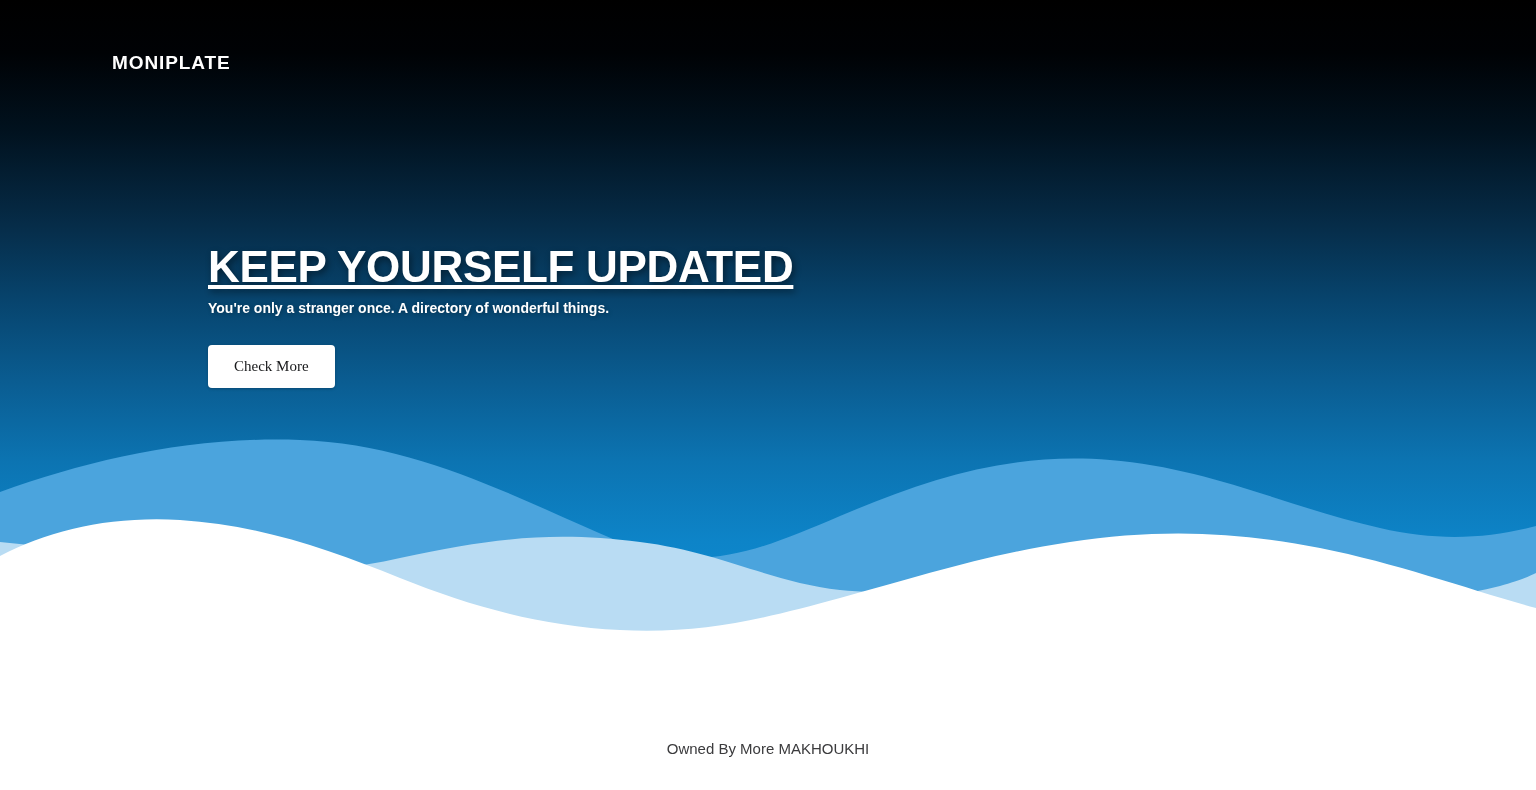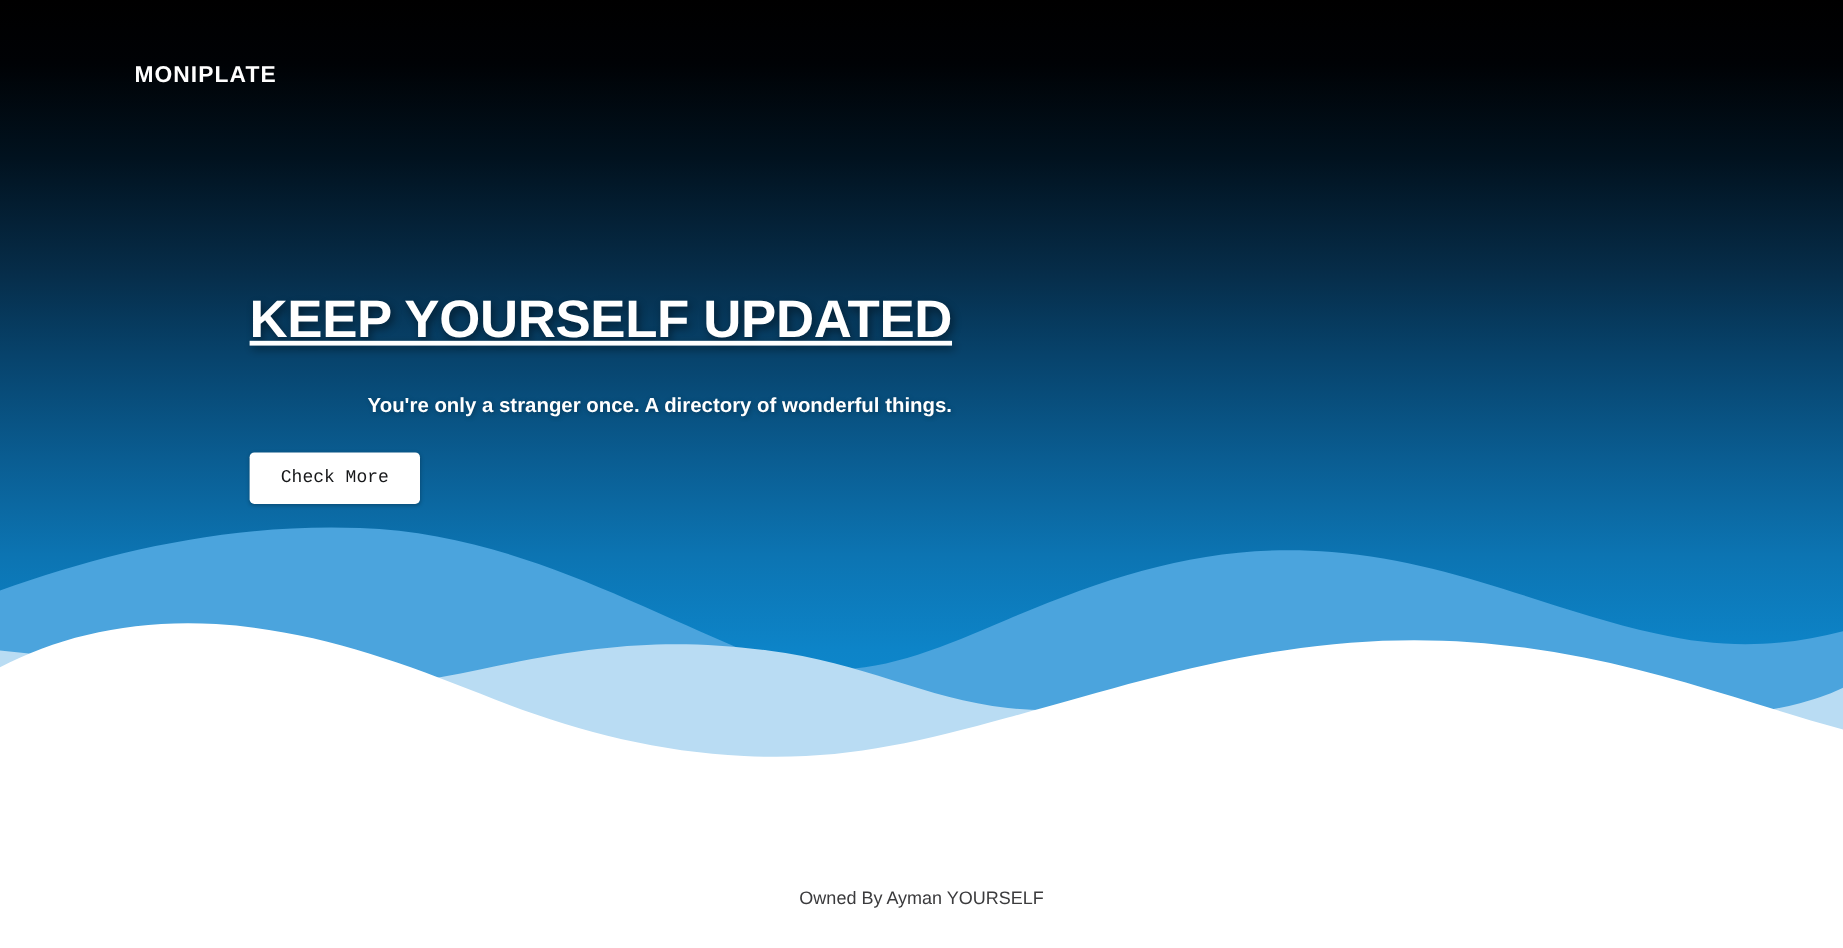--- a/index.html
+++ b/index.html
@@ -75,35 +75,34 @@
     font-size:44px;
     font-weight:bold;
     letter-spacing:-0.3px;
     line-height:1.08;
     text-transform:uppercase;
     text-shadow:2px 3px 7px rgba(0,0,0,0.45);
     white-space:nowrap;
     text-decoration:underline;
   }
   .hero-sub {
-    margin-top:36px;
+    margin-top:8px;
     color:#ffffff;
-    font-size:17px;
+    font-size:14px;
     font-weight:bold;
     line-height:1.3;
     text-shadow:1px 1px 4px rgba(0,0,0,0.30);
     white-space:nowrap;
-    text-align:right;
   }
   .hero-btn {
     display:inline-block;
     margin-top:28px;
     background:#ffffff;
     color:#17181a;
-    font-family:Liberation Mono, monospace;
+    font-family:Liberation Serif, serif;
     font-size:15px;
     font-weight:normal;
     line-height:1;
     padding:14px 26px;
     border:none;
     border-radius:4px;
     cursor:pointer;
     box-shadow:0 1px 3px rgba(0,0,0,0.22);
   }
 
@@ -190,16 +189,16 @@
                  C 920,146 990,124 1070,112
                  C 1160,98 1240,102 1320,118
                  C 1400,134 1470,160 1536,178
                  L1536,230 L0,230 Z"></path>
       </svg>
     </div>
 
   </section>
 
   <footer class="footer">
-    <div class="footer-line">Owned By Ayman YOURSELF</div>
+    <div class="footer-line">Owned By More MAKHOUKHI</div>
   </footer>
 
 </div>
 
 </body></html>

